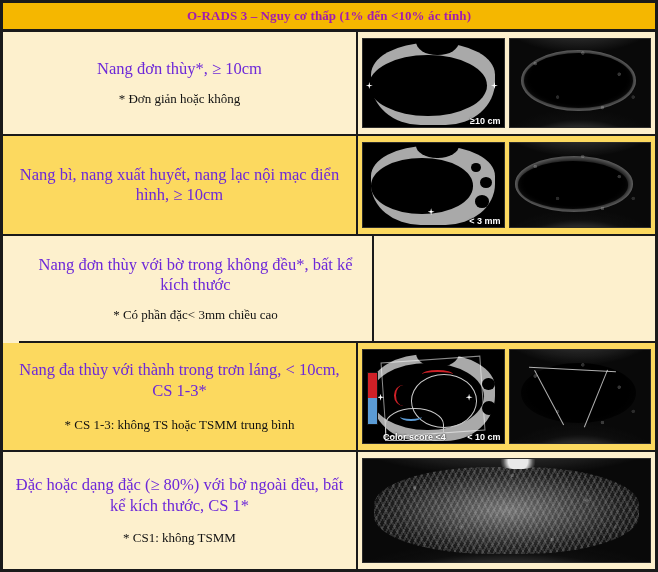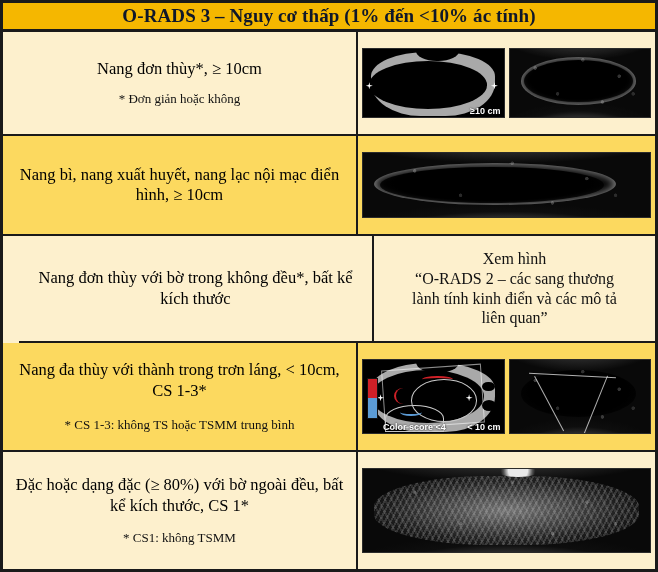--- a/index.html
+++ b/index.html
@@ -19,22 +19,22 @@
   
   .hdr{
     flex:0 0 29px;
     background:#F5B700;
     border-bottom:3px solid #1a1a1a;
     display:flex;align-items:center;justify-content:center;
     box-sizing:border-box;
   }
   .hdr-title{
     font-weight:bold;
-    font-size:19px;
-    color:#0f172a;
+    font-size:13px;
+    color:#a21caf;
     letter-spacing:.1px;
     white-space:nowrap;
   }
   
   .row{
     display:flex;
     box-sizing:border-box;
     border-bottom:2px solid #1a1a1a;
     min-height:0;
   }
@@ -53,26 +53,26 @@
     border-right:2px solid #1a1a1a;
     display:flex;flex-direction:column;
     align-items:center;justify-content:center;
     padding:3px 8px;
     text-align:center;
   }
   .cell-right{
     flex:1 1 auto;
     box-sizing:border-box;
     display:flex;align-items:center;justify-content:center;
-    padding:16px 4px;
+    padding:6px 4px;
     overflow:hidden;
   }
   .desc{
     font-size:16.5px;
-    color:#000000;
+    color:#6d28d9;
     line-height:1.24;
     margin:0;
   }
   .note{
     font-size:13px;
     color:#111;
     line-height:1.2;
     margin:11px 0 0 0;
   }
   .r2 .desc,.r4 .desc{font-size:16.5px;}
@@ -246,41 +246,44 @@
       </div>
     </div>
   </div>
 
   <div class="row r2 yellow">
     <div class="cell-left">
       <p class="desc">Nang bì, nang xuất huyết, nang lạc nội mạc điển hình, ≥ 10cm</p>
     </div>
     <div class="cell-right">
       <div class="panels">
+        <div class="panel schem">
+          <div class="body"></div>
+          <div class="notch"></div>
+          <div class="cyst" style="left:6%;top:18%;width:72%;height:66%;"></div>
+          <div class="foll" style="right:16%;top:24%;width:7%;height:11%;"></div>
+          <div class="foll" style="right:8%;top:40%;width:9%;height:14%;"></div>
+          <div class="foll" style="right:10%;top:62%;width:10%;height:15%;"></div>
+          <div class="caliper" style="left:46%;bottom:14%;"></div>
+          <span class="cap cap-r">&lt; 3 mm</span>
+        </div>
         <div class="panel us">
           <div class="sweep"></div>
           <div class="rim" style="left:4%;top:16%;width:84%;height:66%;"></div>
           <div class="anech" style="left:6%;top:22%;width:78%;height:56%;"></div>
           <div class="speckle"></div>
         </div>
       </div>
     </div>
   </div>
 
   <div class="row r3 cream">
     <div class="cell-left">
       <p class="desc">Nang đơn thùy với bờ trong không đều*, bất kể kích thước</p>
-    </div>
-    <div class="cell-right">
-      <div>
-        <p class="xref">Xem hình</p>
-        <p class="xref">“O-RADS 2 – các sang thương</p>
-        <p class="xref">lành tính kinh điển và các mô tả</p>
-        <p class="xref">liên quan”</p>
-      </div>
+      <p class="note">* Có phần đặc&lt; 3mm chiều cao</p>
     </div>
   </div>
 
   <div class="row r4 yellow">
     <div class="cell-left">
       <p class="desc">Nang đa thùy với thành trong trơn láng, &lt; 10cm, CS 1-3*</p>
       <p class="note">* CS 1-3: không TS hoặc TSMM trung bình</p>
     </div>
     <div class="cell-right">
       <div class="panels">

